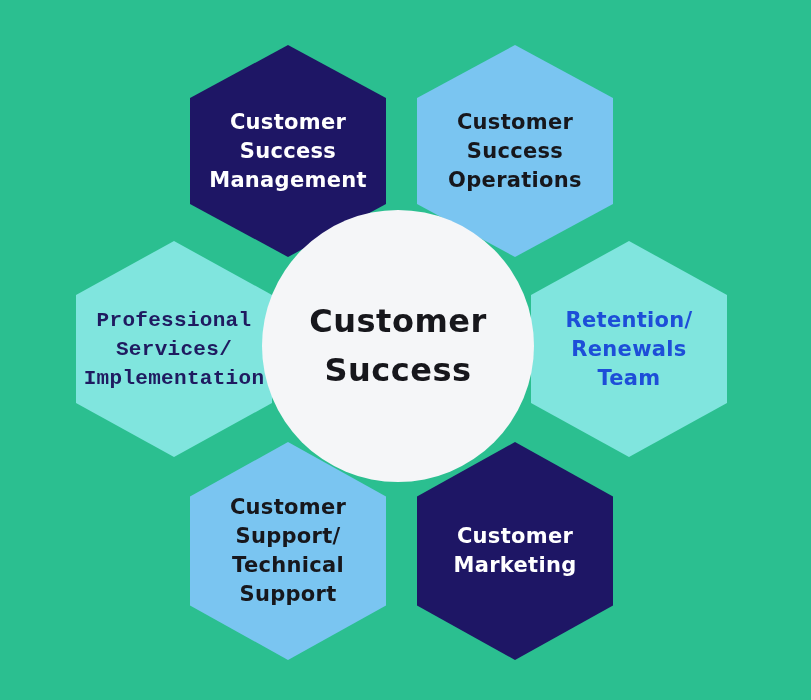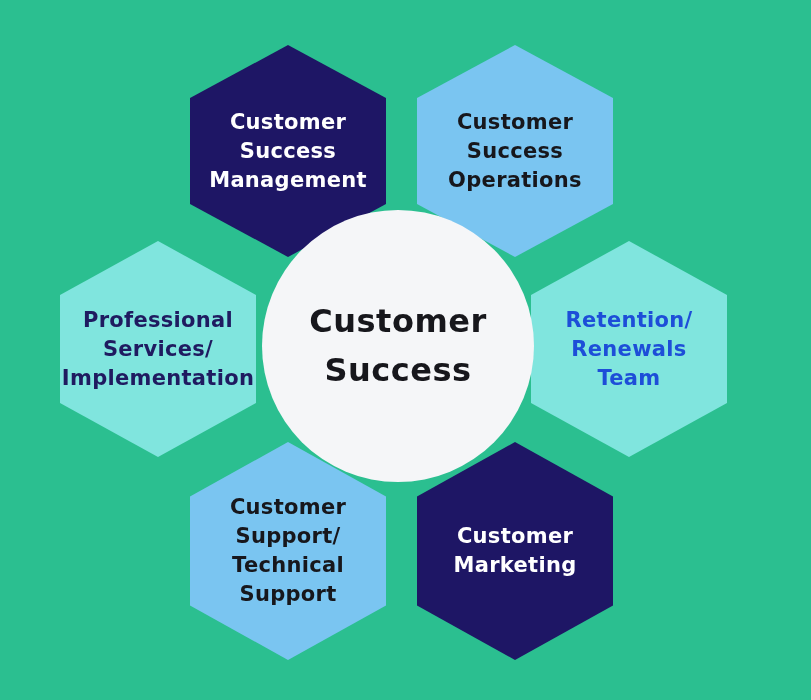--- a/index.html
+++ b/index.html
@@ -23,21 +23,21 @@
   }
   .hex-label {
     font-weight: 700;
     font-size: 21px;
     line-height: 29px;
     white-space: pre-line;
     letter-spacing: 0.3px;
   }
   .pos-top-left     { left: 190px; top: 45px; }
   .pos-top-right    { left: 417px; top: 45px; }
-  .pos-middle-left  { left: 60px;  top: 241px; height: 216px; }
+  .pos-middle-left  { left: 76px;  top: 241px; height: 216px; font-family: Liberation Mono, monospace; }
   .pos-middle-right { left: 531px; top: 241px; height: 216px; }
   .pos-bottom-left  { left: 190px; top: 442px; height: 218px; }
   .pos-bottom-right { left: 417px; top: 442px; height: 218px; }
   .center-circle {
     position: absolute;
     left: 262px;
     top: 210px;
     width: 272px;
     height: 272px;
     border-radius: 50%;

